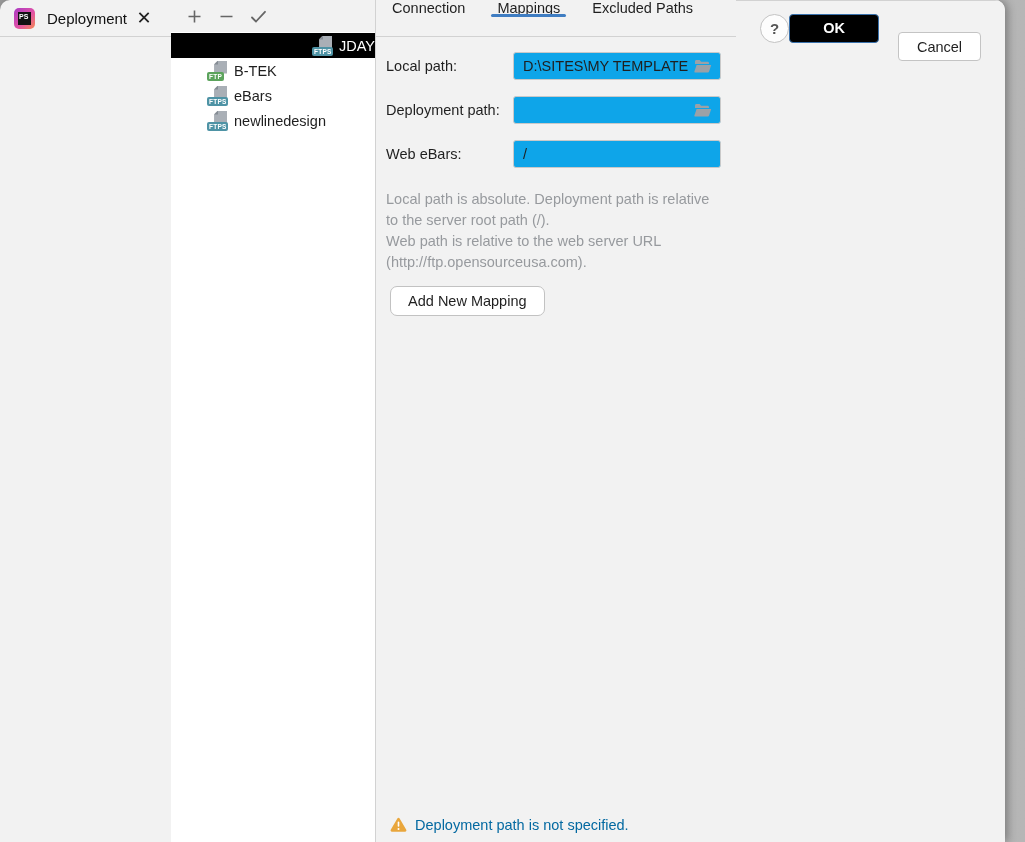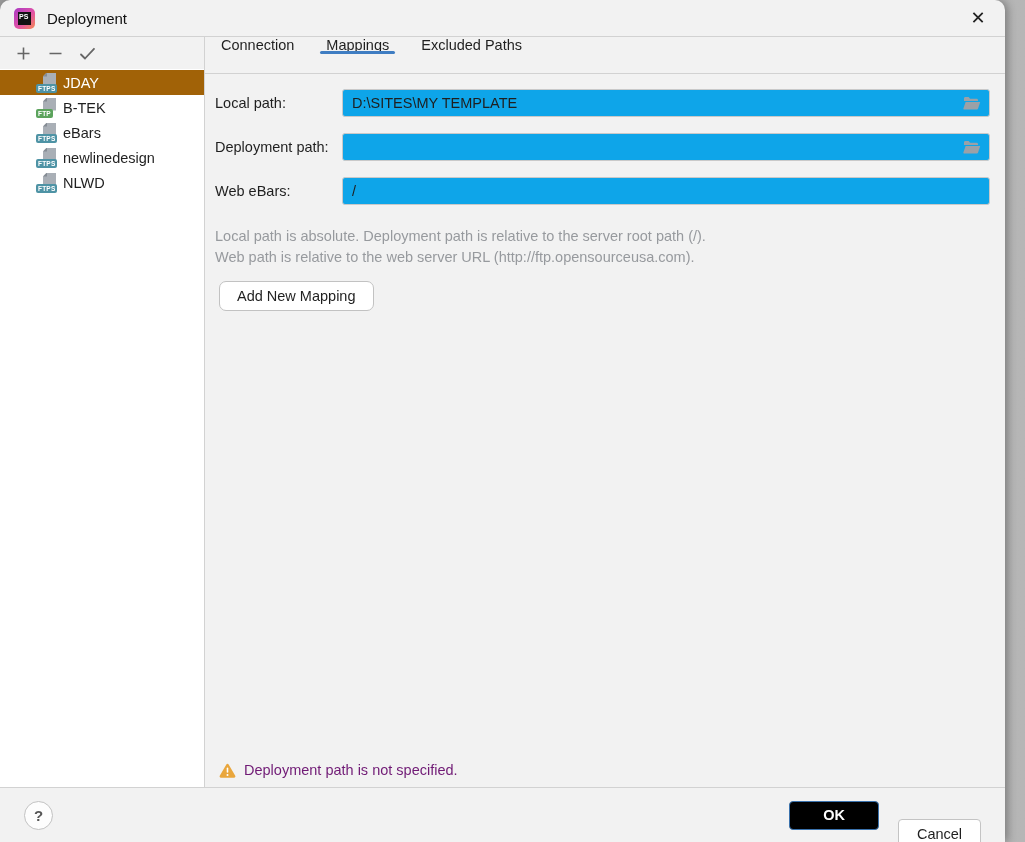--- a/index.html
+++ b/index.html
@@ -7,21 +7,21 @@
     width: 1025px; height: 842px; overflow: hidden;
     font-family: "Liberation Sans", sans-serif;
     background: linear-gradient(to right, #9a9a9a, #b6b6b6);
   }
   .dialog {
     position: absolute; left: 0; top: 0;
     width: 1005px; height: 842px;
     background: #f2f2f2;
     border-radius: 10px 10px 0 0;
     box-shadow: 3px 0 8px rgba(0,0,0,.3);
-    display: flex; flex-direction: column;
+    display: flex; flex-direction: row;
     overflow: hidden;
     color: #1f1f1f;
   }
   
   .titlebar {
     height: 37px; flex: 0 0 37px;
     display: flex; align-items: center;
     padding: 0 10px 0 14px;
     border-bottom: 1px solid #d2d2d2;
   }
@@ -60,21 +60,21 @@
     width: 22px; height: 22px;
     display: flex; align-items: center; justify-content: center;
     color: #666; cursor: pointer;
   }
   .tool-btn svg { display: block; }
   .server-list { flex: 1; background: #ffffff; padding-top: 1px; }
   .server-row {
     height: 25px; display: flex; align-items: center;
     padding-left: 36px; font-size: 14.5px; color: #1f1f1f; cursor: pointer;
   }
-  .server-row.selected { background: #a16207; color: #ffffff; }
+  .server-row.selected { background: #000000; color: #ffffff; justify-content: flex-end; }
   .server-icon { position: relative; width: 21px; height: 20px; margin-right: 6px; flex: 0 0 21px; }
   .server-icon .page {
     position: absolute; right: 1px; top: 0; width: 13px; height: 13px;
     background: #a9afb6;
     clip-path: polygon(28% 0, 100% 0, 100% 100%, 0 100%, 0 28%);
   }
   .server-icon .page::after {
     content: ""; position: absolute; left: 0; top: 0;
     width: 4px; height: 4px; background: #858c94;
     clip-path: polygon(100% 0, 100% 100%, 0 100%);
@@ -125,22 +125,22 @@
   }
   .hint { padding: 5px 15px 0 10px; font-size: 14.5px; color: #979a9e; line-height: 21px; }
   .add-mapping-btn {
     margin: 13px 0 0 14px; height: 30px; padding: 0 17px;
     background: #ffffff; border: 1px solid #c2c2c2; border-radius: 7px;
     font-family: "Liberation Sans", sans-serif; font-size: 14.5px; color: #1f1f1f;
     cursor: pointer; align-self: flex-start;
   }
   .content-spacer { flex: 1; }
   .warning-row {
-    display: flex; align-items: center; gap: 8px;
-    padding: 0 0 9px 14px; font-size: 14.5px; color: #701a75;
+    display: flex; gap: 8px;
+    padding: 0 0 9px 14px; font-size: 14.5px; color: #0369a1;
   }
   
   .footer {
     height: 55px; flex: 0 0 55px;
     border-top: 1px solid #d2d2d2;
     display: flex; align-items: center;
     padding: 0 24px; background: #f2f2f2;
   }
   .help-btn {
     width: 29px; height: 29px; border-radius: 50%;
@@ -214,27 +214,20 @@
               <span class="server-badge ftps">FTPS</span>
           </span>
           <span>eBars</span>
         </div>
         <div class="server-row">
           <span class="server-icon">
             <span class="page"></span>
               <span class="server-badge ftps">FTPS</span>
           </span>
           <span>newlinedesign</span>
-        </div>
-        <div class="server-row">
-          <span class="server-icon">
-            <span class="page"></span>
-              <span class="server-badge ftps">FTPS</span>
-          </span>
-          <span>NLWD</span>
         </div>
       </div>
     </div>
 
     <div class="content">
 
       <div class="tabbar">
         <div class="tab">Connection</div>
         <div class="tab active">Mappings</div>
         <div class="tab">Excluded Paths</div>

